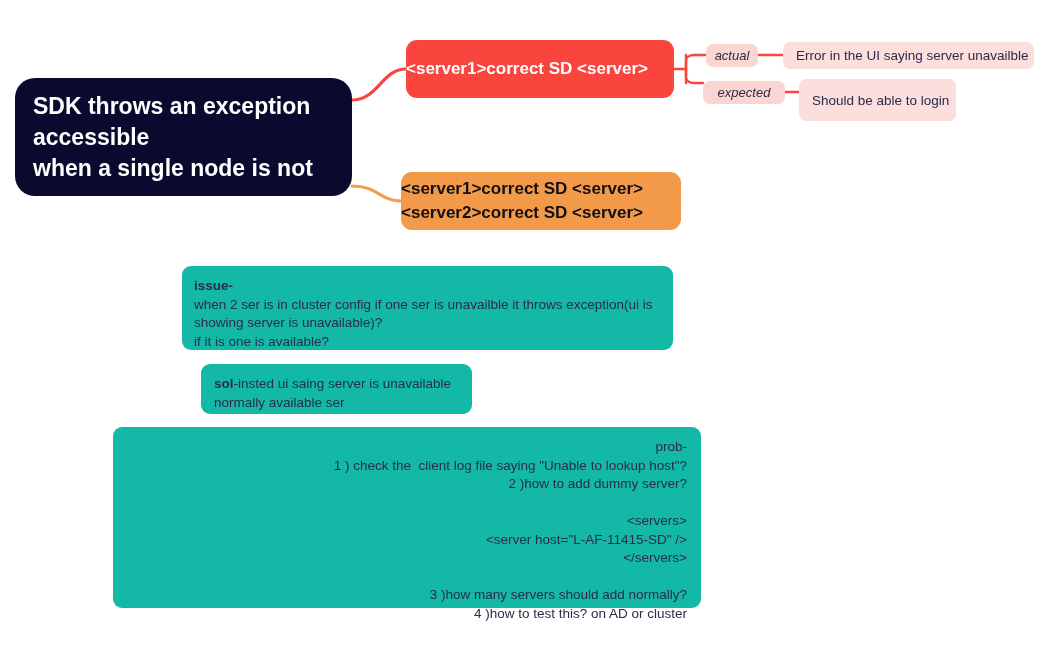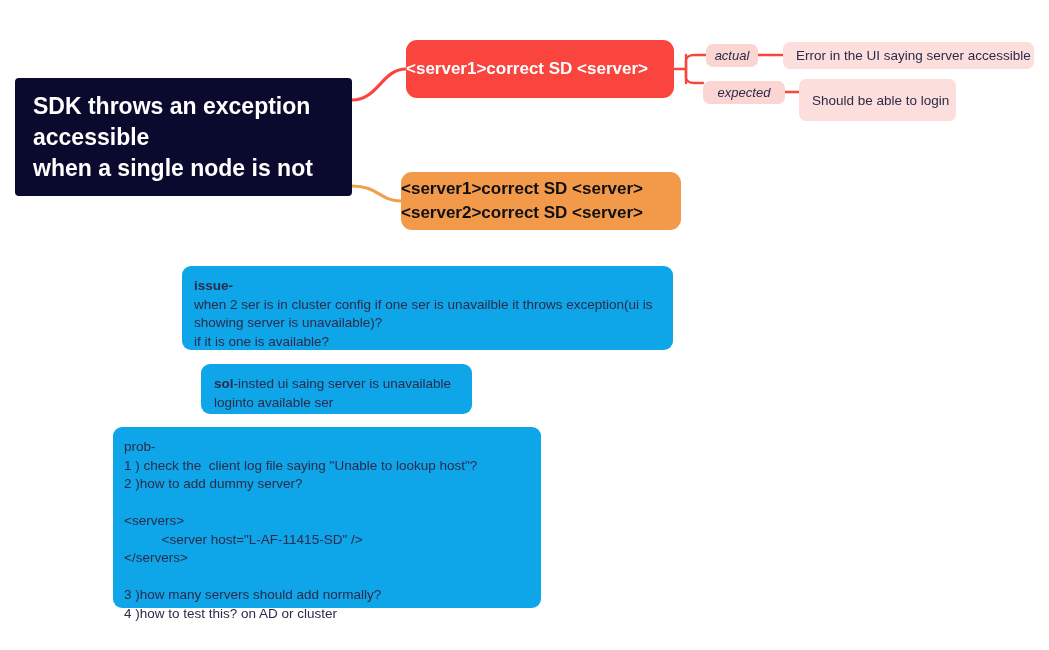--- a/index.html
+++ b/index.html
@@ -39,21 +39,21 @@
     justify-content: center;
     text-align: center;
   }
 
   #root-node {
     left: 15px;
     top: 78px;
     width: 337px;
     height: 118px;
     background: #0a0a2e;
-    border-radius: 4px;
+    border-radius: 20px;
     color: #ffffff;
     font-size: 23px;
     font-weight: bold;
     line-height: 31px;
     padding: 0 18px;
   }
 
   #red-node {
     left: 406px;
     top: 40px;
@@ -113,41 +113,42 @@
 
   #badge-actual   { left: 706px; top: 44px; width: 52px;  height: 23px; }
   #badge-expected { left: 703px; top: 81px; width: 82px;  height: 23px; }
   #msg-actual     { left: 783px; top: 42px; width: 251px; height: 27px; }
   #msg-expected   { left: 799px; top: 79px; width: 157px; height: 42px; }
 
   
   .note {
     position: absolute;
     box-sizing: border-box;
-    background: #0ea5e9;
+    background: #14b8a6;
     border-radius: 9px;
     color: #2b2b4a;
     font-size: 13.5px;
     line-height: 18.5px;
     white-space: pre-wrap;
   }
   #note-issue {
     left: 182px;  top: 266px;
     width: 491px; height: 84px;
     padding: 11px 14px 0 12px;
   }
   #note-sol {
     left: 201px;  top: 364px;
     width: 271px; height: 50px;
     padding: 11px 14px 0 13px;
   }
   #note-prob {
     left: 113px;  top: 427px;
-    width: 428px; height: 181px;
+    width: 588px; height: 181px;
     padding: 11px 14px 0 11px;
+    text-align: right;
   }
   .note b { font-weight: bold; }
 </style>
 </head>
 <body>
 
 <div id="canvas">
 
   <svg id="connectors" viewBox="0 0 1049 650" xmlns="http://www.w3.org/2000/svg">
 
@@ -174,30 +175,30 @@
   <div class="node" id="red-node">
     <span class="line">&lt;server1&gt;correct SD &lt;server&gt;</span>
   </div>
 
   <div class="node" id="orange-node">
     <span class="line">&lt;server1&gt;correct SD &lt;server&gt;</span>
     <span class="line">&lt;server2&gt;correct SD &lt;server&gt;</span>
   </div>
 
   <div class="badge" id="badge-actual">actual</div>
-  <div class="msg" id="msg-actual">Error in the UI saying server accessible</div>
+  <div class="msg" id="msg-actual">Error in the UI saying server unavailble</div>
 
   <div class="badge" id="badge-expected">expected</div>
   <div class="msg" id="msg-expected">Should be able to login</div>
 
   <div class="note" id="note-issue"><b>issue-</b><br><span>when 2 ser is in cluster config if one ser is unavailble it throws exception(ui is showing server is unavailable)?
 if it is one is available?</span></div>
 
   <div class="note" id="note-sol"><b>sol</b><span>-insted ui saing server is unavailable
-loginto available ser</span></div>
+normally available ser</span></div>
 
   <div class="note" id="note-prob"><span>prob-</span><br><span>1 ) check the  client log file saying "Unable to lookup host"?
 2 )how to add dummy server?
 
 &lt;servers&gt;
           &lt;server host="L-AF-11415-SD" /&gt;
 &lt;/servers&gt;
 
 3 )how many servers should add normally?
 4 )how to test this? on AD or cluster</span></div>

